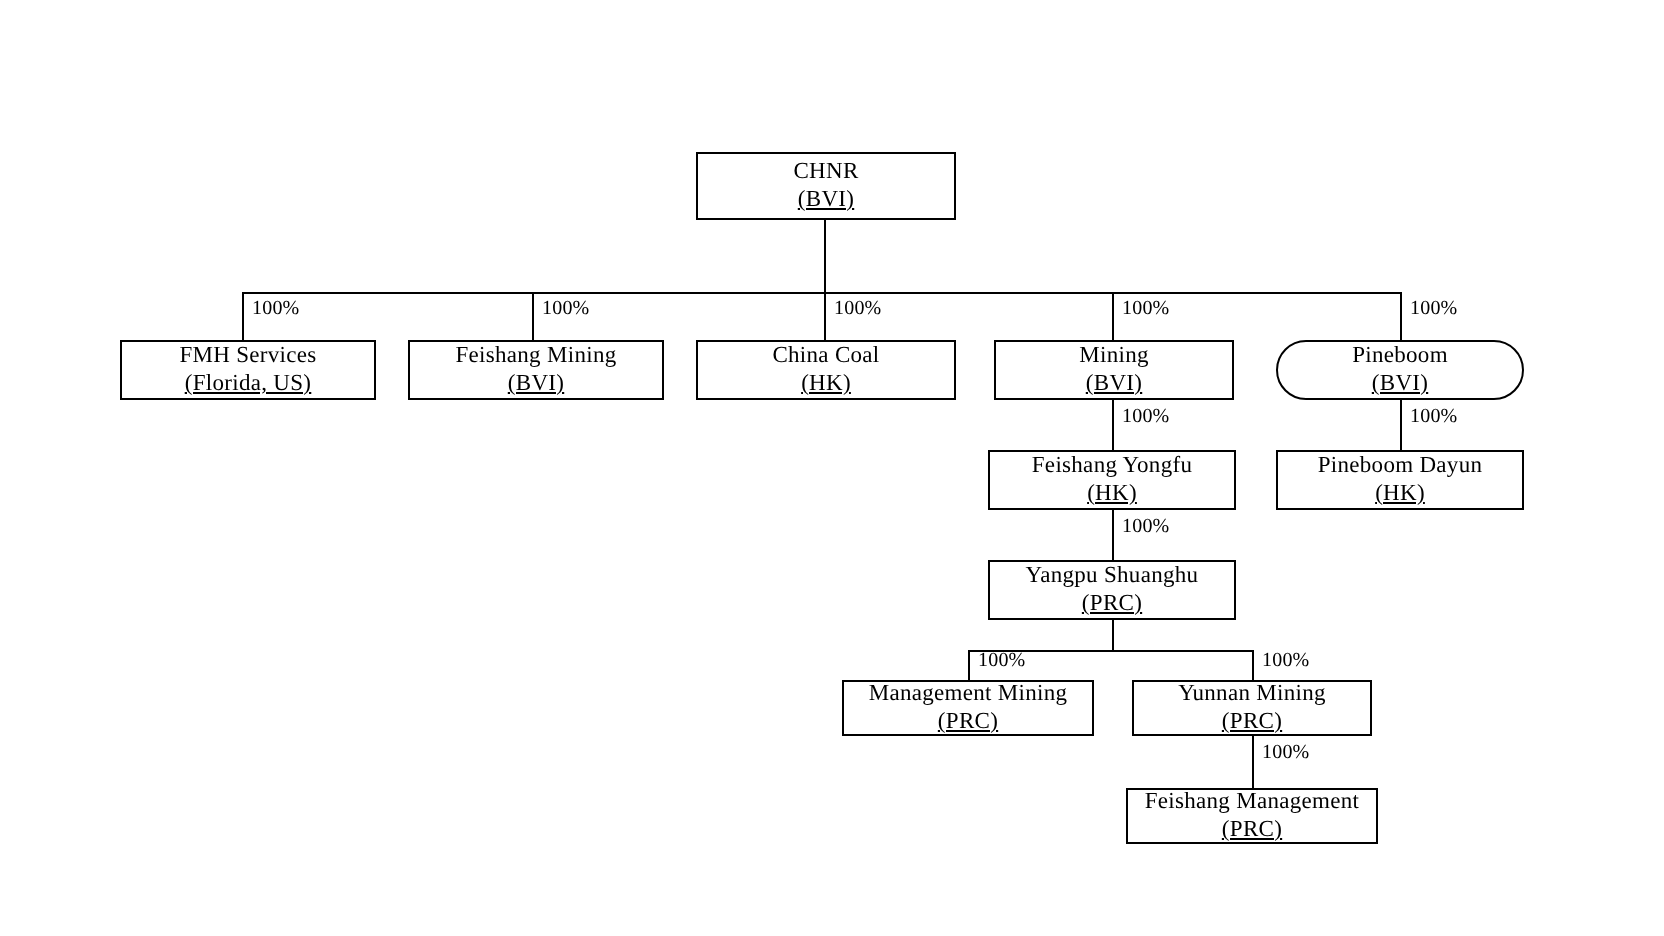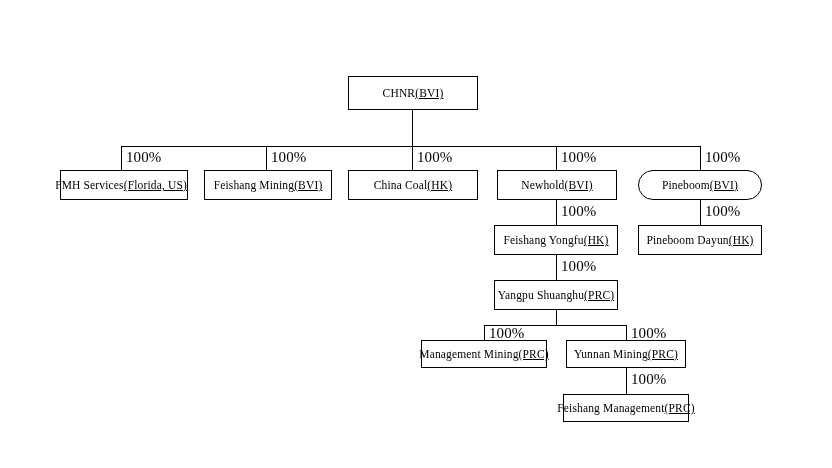--- a/index.html
+++ b/index.html
@@ -14,21 +14,21 @@
     background: #ffffff;
     font-family: "Liberation Serif", "DejaVu Serif", serif;
     overflow: hidden;
   }
   .node {
     position: absolute;
     box-sizing: border-box;
     border: 1px solid #000000;
     background: #ffffff;
     display: flex;
-    flex-direction: row;
+    flex-direction: column;
     align-items: center;
     justify-content: center;
     line-height: 1.22;
     color: #000000;
     font-size: 11.5px;
     letter-spacing: 0.15px;
   }
   .node .name {
     white-space: nowrap;
   }
@@ -41,21 +41,21 @@
     width: 1px;
     background: #000000;
   }
   .hline {
     position: absolute;
     height: 1px;
     background: #000000;
   }
   .pct {
     position: absolute;
-    font-size: 15px;
+    font-size: 10px;
     color: #000000;
     white-space: nowrap;
     letter-spacing: 0.1px;
   }
 </style>
 </head>
 <body>
 
 <div id="chart-root">
 
@@ -89,21 +89,21 @@
     <div class="name">Feishang  Mining</div>
     <div class="juris">(BVI)</div>
   </div>
 
   <div class="node" style="left:348px; top:170px; width:130px; height:30px;">
     <div class="name">China  Coal</div>
     <div class="juris">(HK)</div>
   </div>
 
   <div class="node" style="left:497px; top:170px; width:120px; height:30px;">
-    <div class="name">Newhold</div>
+    <div class="name">Mining</div>
     <div class="juris">(BVI)</div>
   </div>
 
   <div class="node" style="left:638px; top:170px; width:124px; height:30px;border-radius:15px;">
     <div class="name">Pineboom</div>
     <div class="juris">(BVI)</div>
   </div>
 
   <div class="vline" style="left:556px; top:200px; height:25px;"></div>
   <div class="pct" style="left:561px; top:203px;">100%</div>

